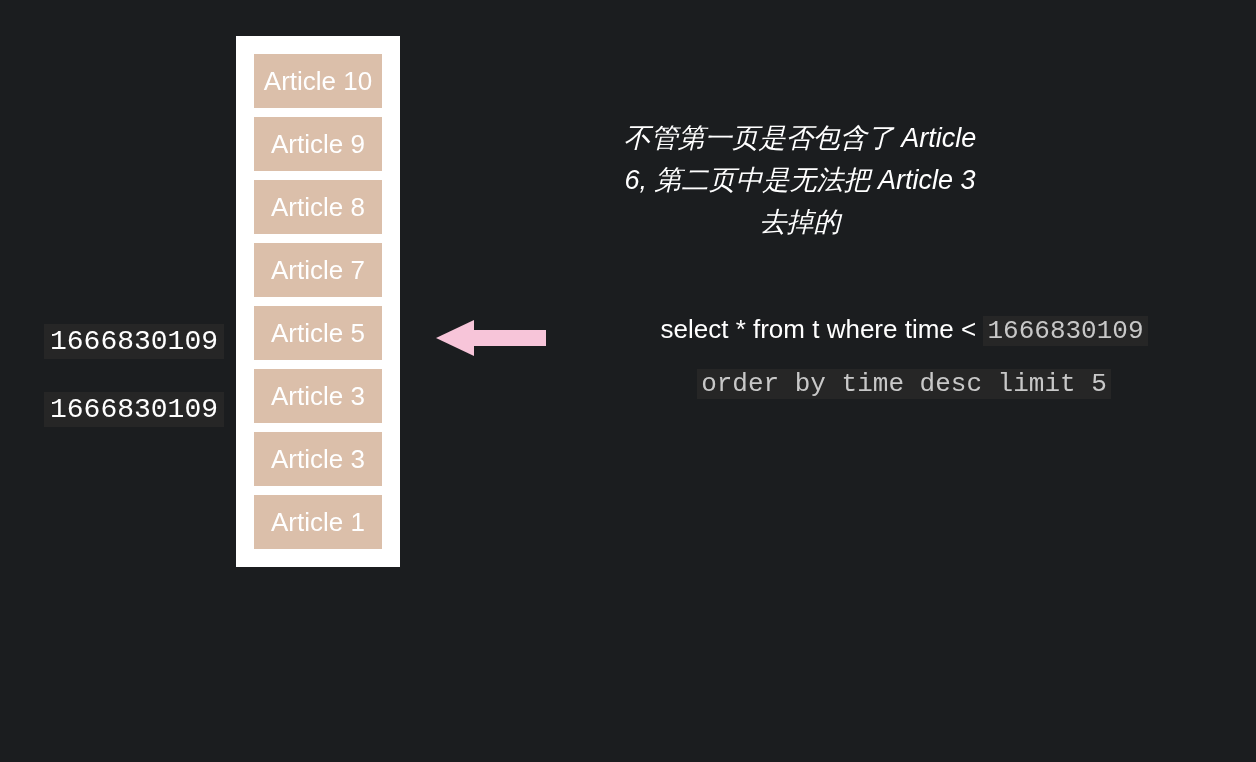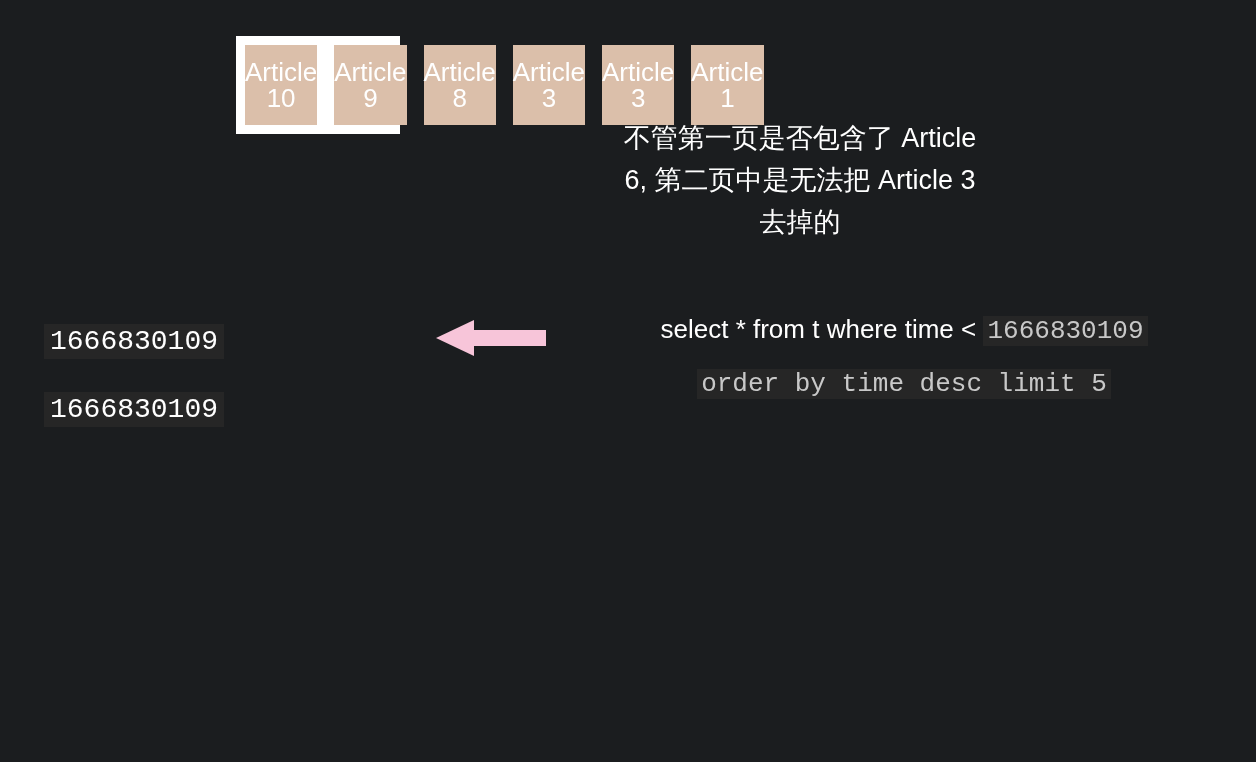--- a/index.html
+++ b/index.html
@@ -16,23 +16,23 @@
       overflow: hidden;
     }
     .article-list {
       position: absolute;
       left: 236px;
       top: 36px;
       width: 164px;
       background: #ffffff;
       border: 3px solid #ffffff;
       display: flex;
-      flex-direction: row;
-      gap: 17px;
-      padding: 6px;
+      flex-direction: column;
+      gap: 9px;
+      padding: 15px;
     }
     .article-item {
       background: #dbbfaa;
       color: #ffffff;
       font-size: 26px;
       font-weight: 400;
       text-align: center;
       padding: 14px 0;
       line-height: 1;
     }
@@ -62,20 +62,21 @@
     .explanation {
       position: absolute;
       left: 580px;
       top: 118px;
       width: 440px;
       color: #ffffff;
       font-size: 27px;
       line-height: 1.55;
       text-align: center;
       font-weight: 500;
+      font-style: italic;
     }
     .sql-query {
       position: absolute;
       left: 594px;
       top: 310px;
       color: #ffffff;
       font-size: 26px;
       line-height: 1.5;
       text-align: center;
       width: 620px;
@@ -94,20 +95,22 @@
       color: #c8c8c8;
     }
   </style>
 </head>
 <body>
 
 <div class="article-list">
   <div class="article-item">Article 10</div>
   <div class="article-item">Article 9</div>
   <div class="article-item">Article 8</div>
+  <div class="article-item">Article 7</div>
+  <div class="article-item">Article 5</div>
   <div class="article-item">Article 3</div>
   <div class="article-item">Article 3</div>
   <div class="article-item">Article 1</div>
 </div>
 
 <div class="timestamp timestamp-1">1666830109</div>
 <div class="timestamp timestamp-2">1666830109</div>
 
 <div class="arrow">
   <svg width="110" height="40" viewBox="0 0 110 40">

